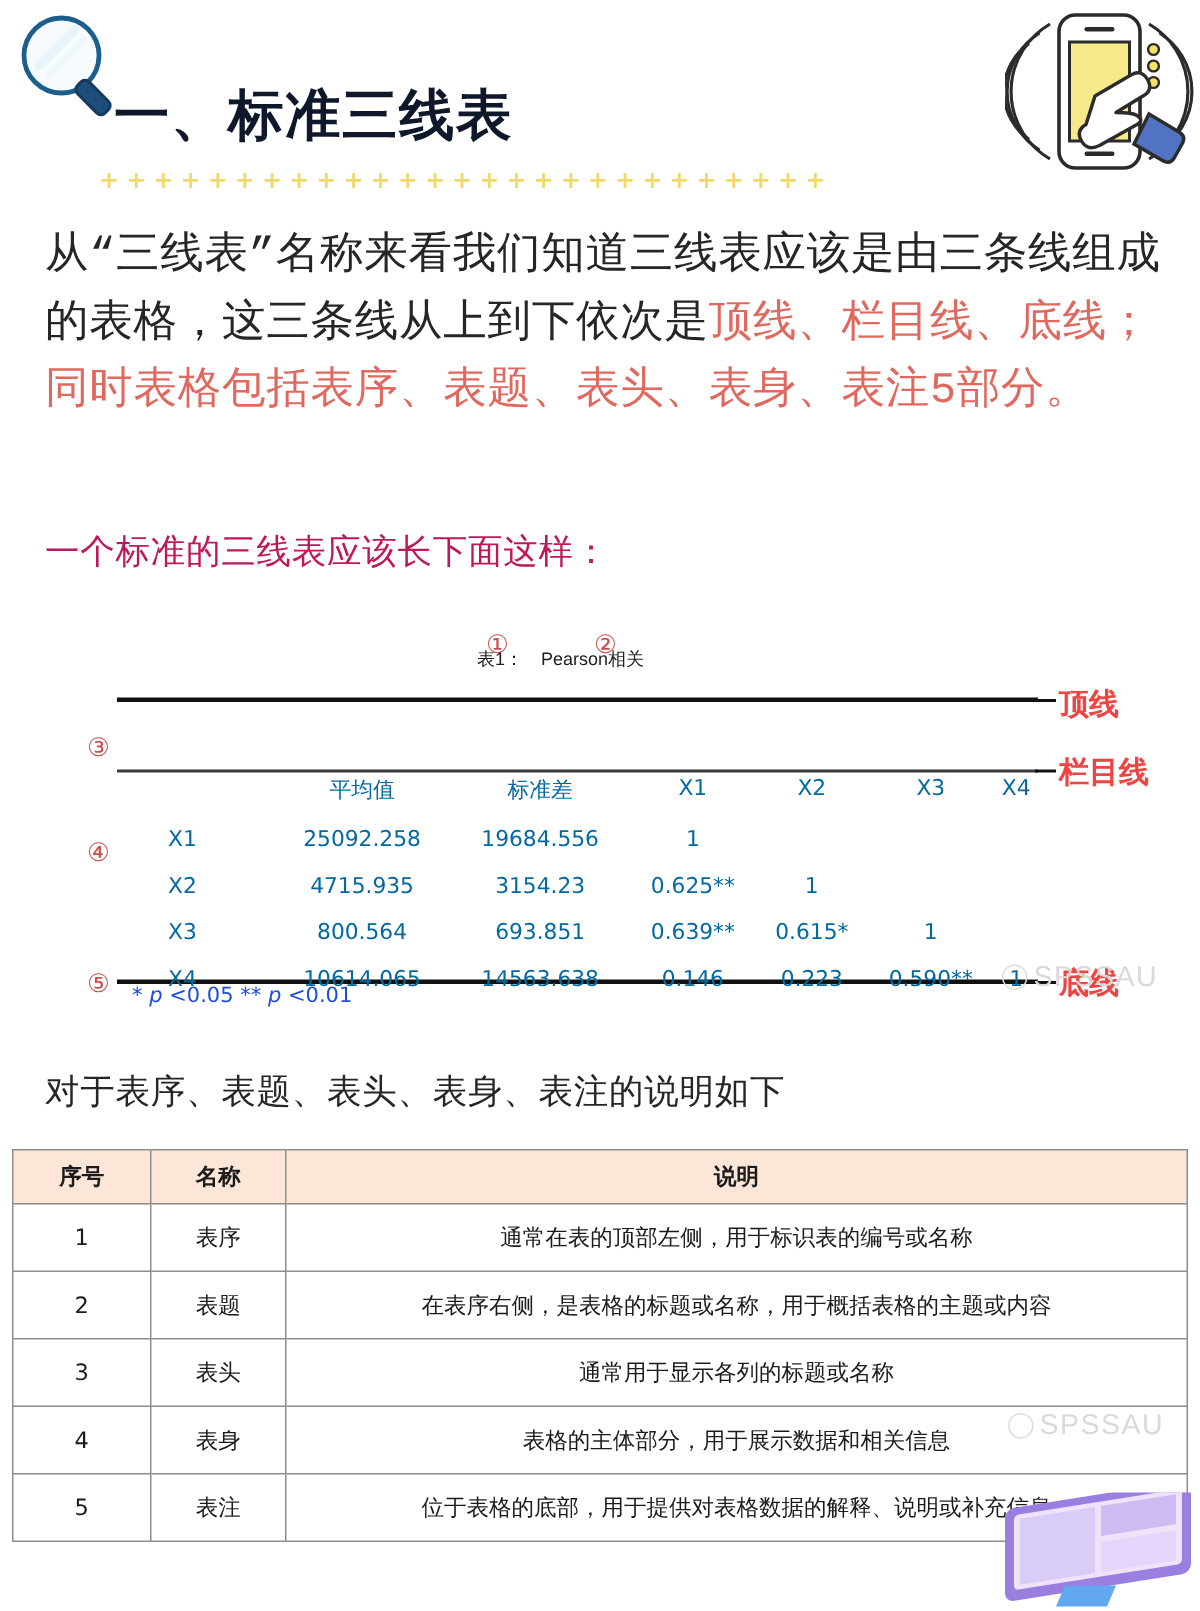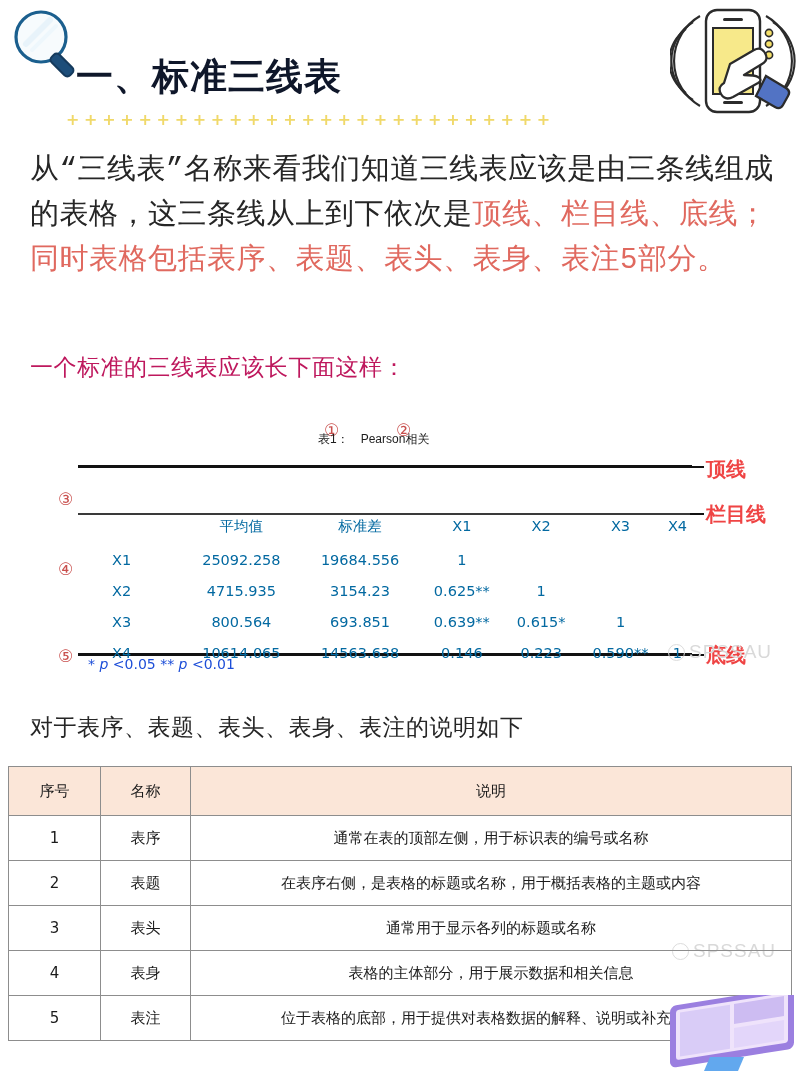--- a/index.html
+++ b/index.html
@@ -189,21 +189,21 @@
     color: #1b1b1b;
     table-layout: fixed;
   }
   #desc-table th, #desc-table td {
     border: 1px solid #8d8d8d;
     text-align: center;
     height: 45px;
     font-weight: normal;
     padding: 0 6px;
   }
-  #desc-table thead th { background: #fbe6d8; height: 49px; }
+  #desc-table thead th { background: #fbe6d8; height: 36px; font-weight: bold; }
   #desc-table col.c-no   { width: 92px; }
   #desc-table col.c-name { width: 90px; }
 </style>
 </head>
 <body>
 
 <svg id="magnifier-icon" viewBox="0 0 84 84">
   <circle cx="35" cy="33" r="25" fill="#f7fbfd" stroke="#1b5f8e" stroke-width="3.2"></circle>
   <path d="M20 40 L44 16" stroke="#e8f3fa" stroke-width="6" stroke-linecap="round"></path>
   <path d="M26 46 L50 22" stroke="#eef7fc" stroke-width="4" stroke-linecap="round"></path>

